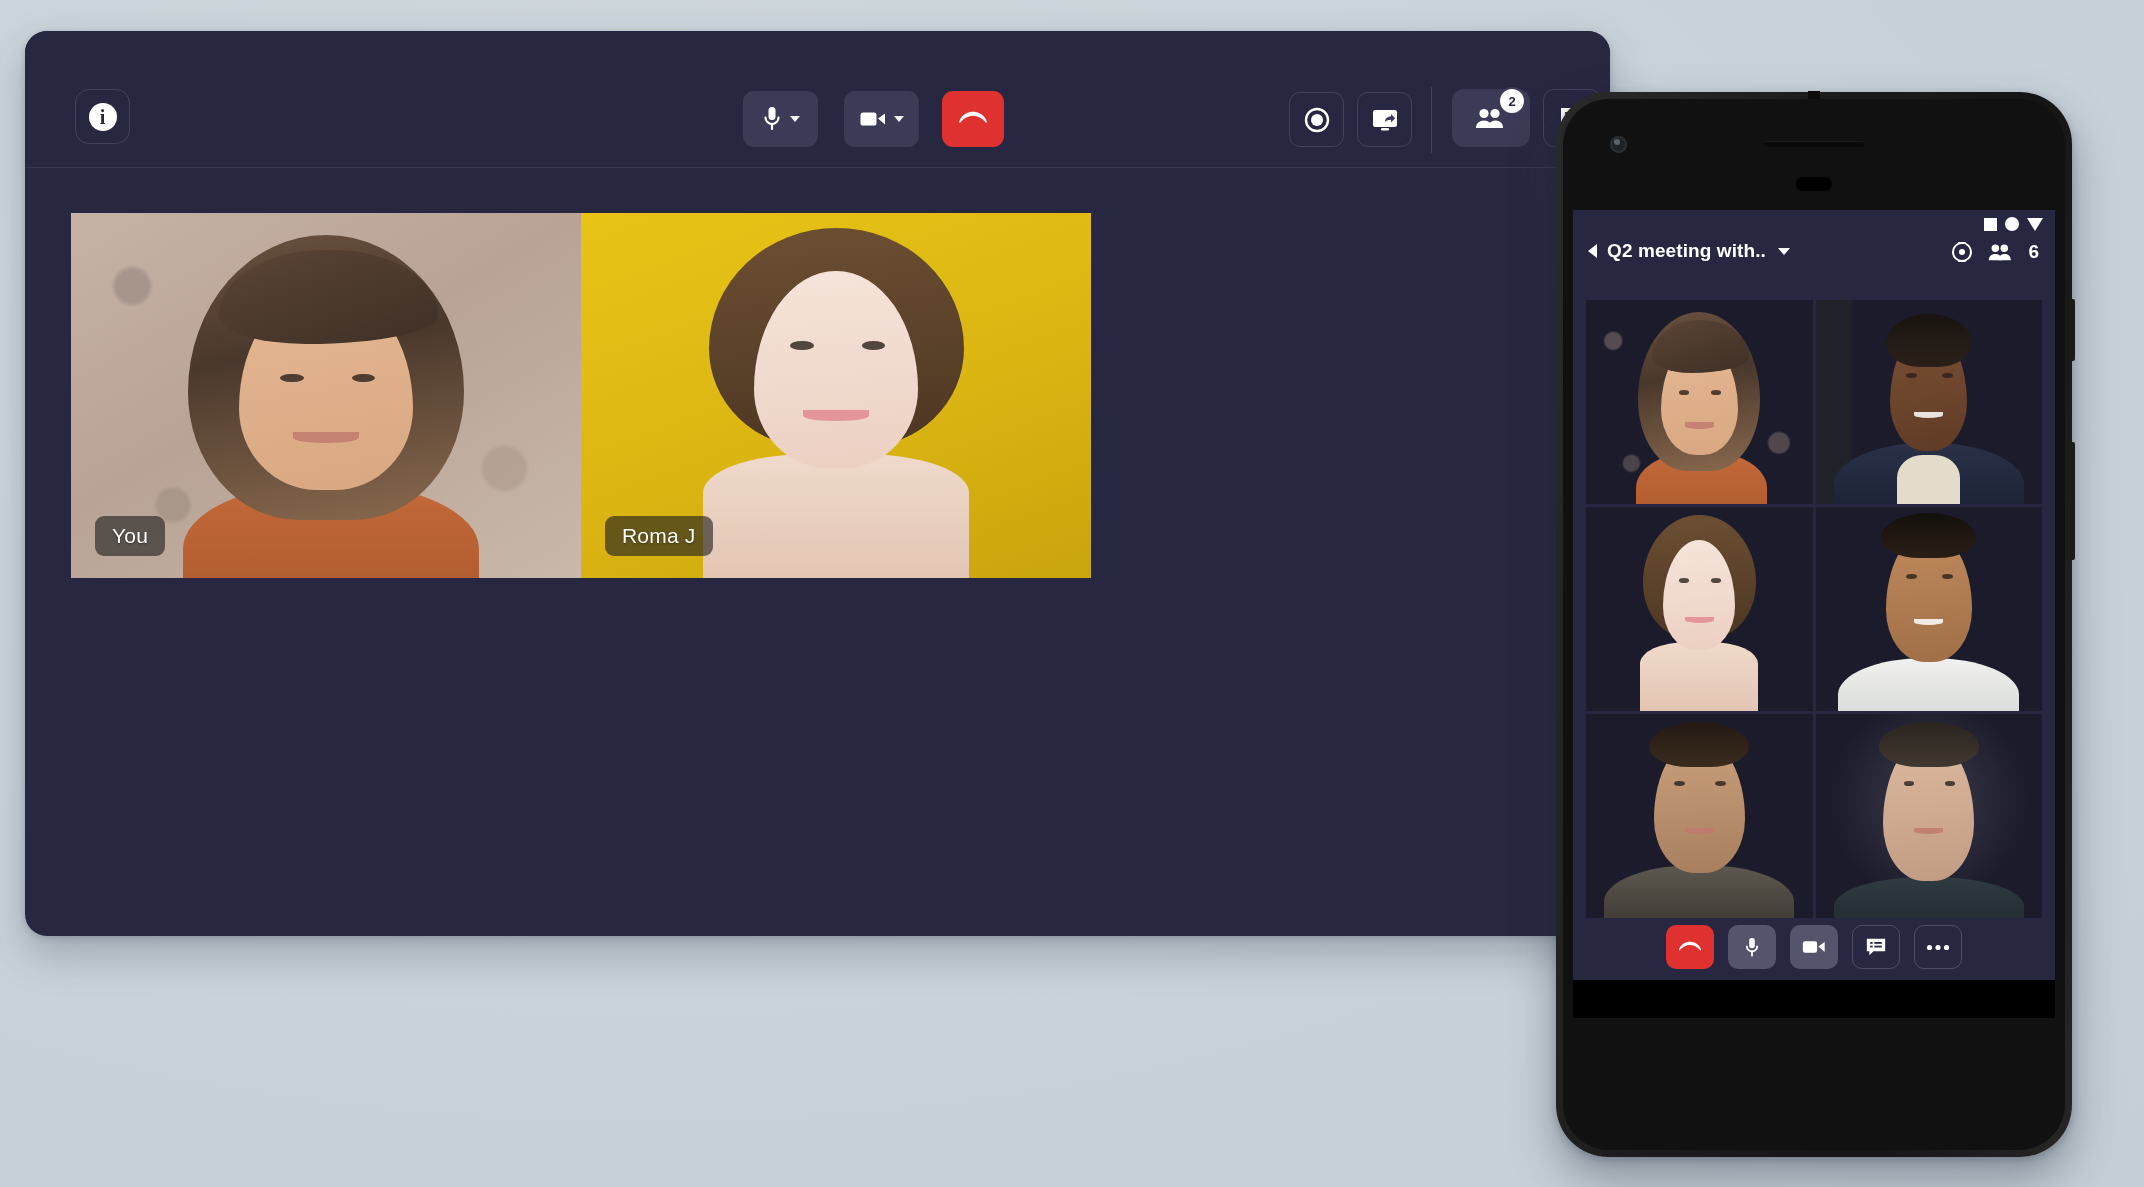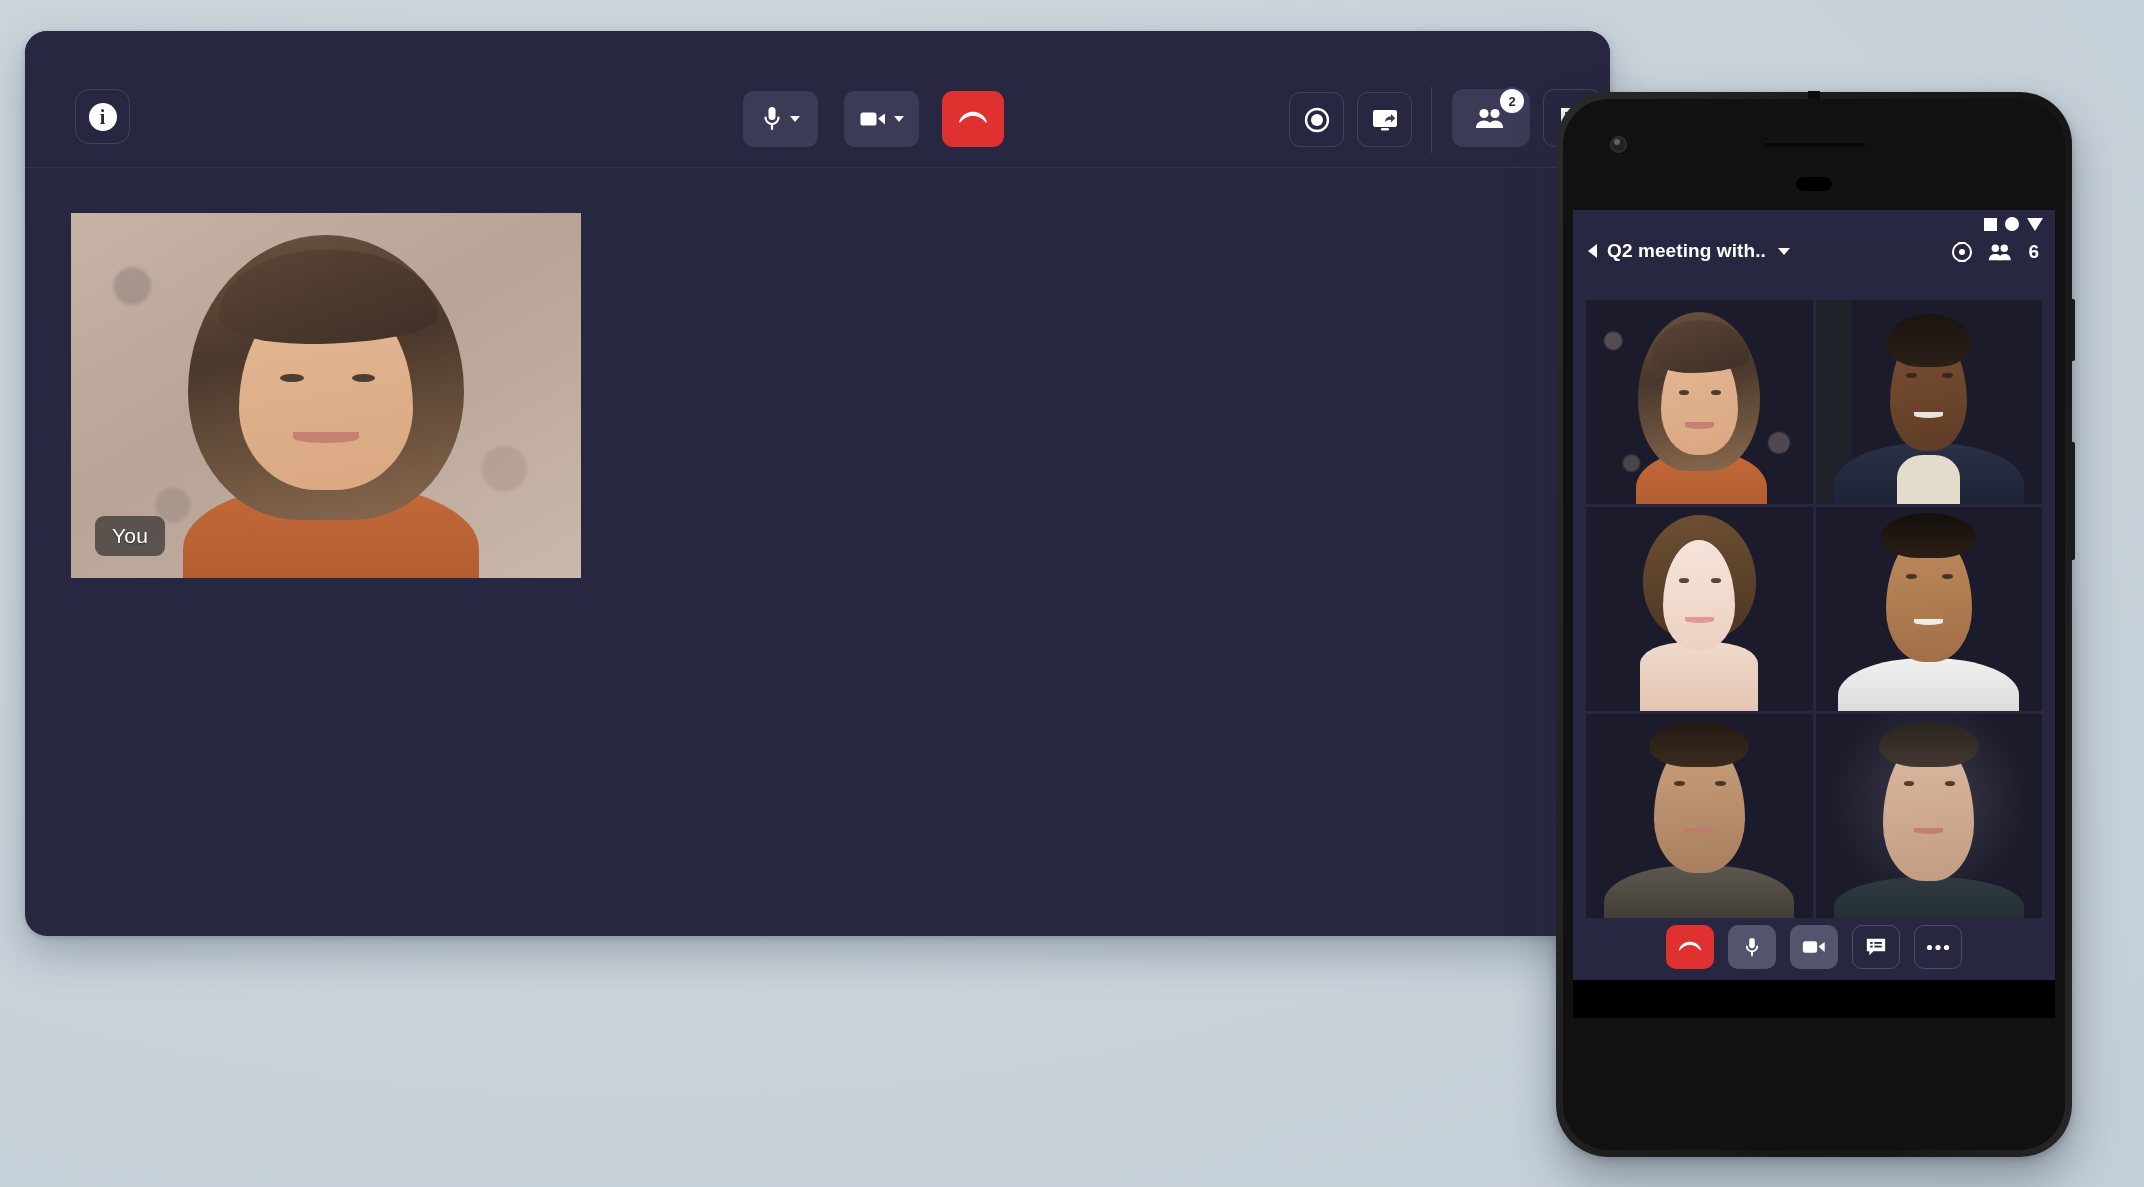--- a/index.html
+++ b/index.html
@@ -281,20 +281,31 @@
             <div class="eye" style="left:55%;top:44%"></div>
           <div class="mouth" style="left:43.5%;top:60%"></div>
         </div>
         <div class="nametag">You</div>
       </div>
 
 
 
 
 
+      <div class="tile">
+        <div class="scene s6">
+          <div class="hair"></div>
+            <div class="body"></div>
+            <div class="face"></div>
+          <div class="eye" style="left:41%;top:35%"></div>
+            <div class="eye" style="left:55%;top:35%"></div>
+          <div class="mouth" style="left:43.5%;top:54%;background:#e08a90"></div>
+        </div>
+        <div class="nametag">Roma J</div>
+      </div>
 
     </div>
   </div>
 
   <div class="phone">
     <div class="topnub"></div>
     <div class="phone-inner"></div>
     <div class="fcam"></div>
     <div class="speaker"></div>
     <div class="sensor"></div>

